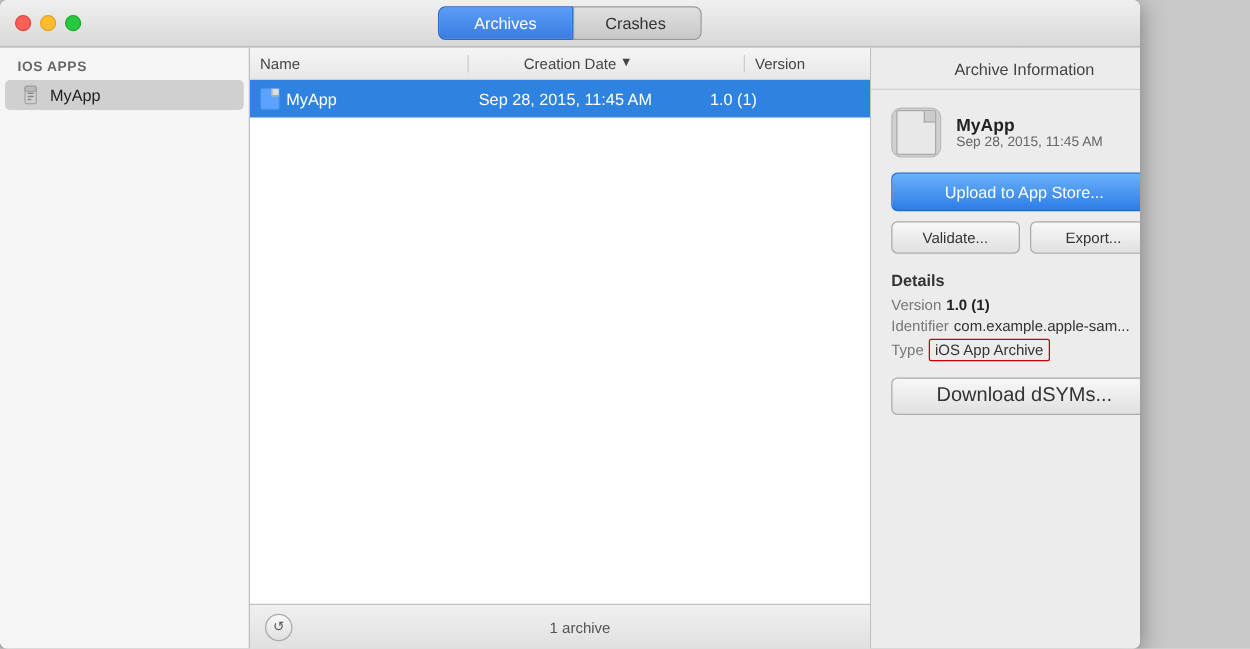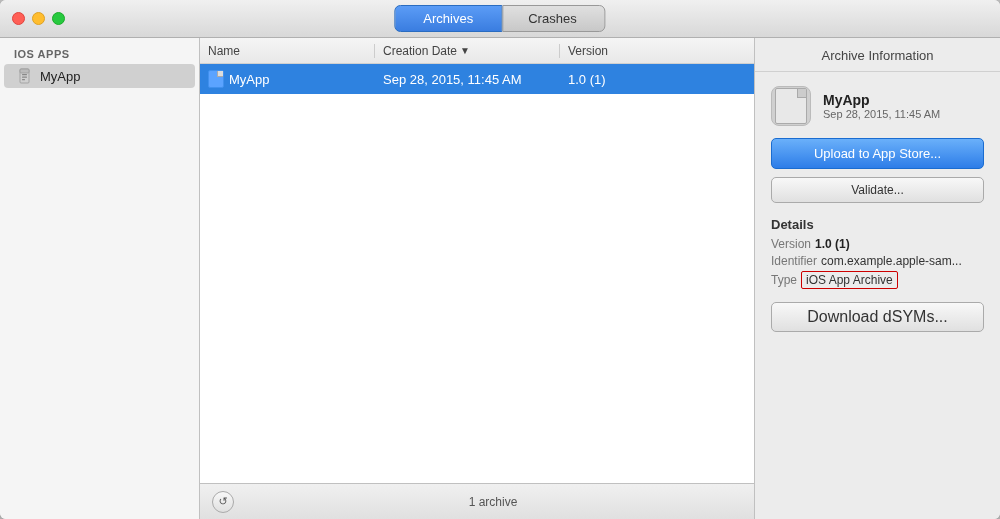--- a/index.html
+++ b/index.html
@@ -5,21 +5,21 @@
     * { box-sizing: border-box; margin: 0; padding: 0; }
     body {
       font-family: -apple-system, "Helvetica Neue", Arial, sans-serif;
       font-size: 13px;
       background: #c8c8c8;
       width: 1000px;
       height: 519px;
       overflow: hidden;
     }
     .window {
-      width: 1000px;
+      width: 912px;
       height: 519px;
       background: #ececec;
       border-radius: 6px;
       overflow: hidden;
       display: flex;
       flex-direction: column;
       box-shadow: 0 4px 20px rgba(0,0,0,0.4);
     }
     
     .titlebar {
@@ -136,21 +136,21 @@
       font-size: 12px;
       color: #444;
       padding: 0 8px;
       display: flex;
       align-items: center;
       gap: 3px;
       cursor: pointer;
       user-select: none;
     }
     .col-name { width: 175px; border-right: 1px solid #ccc; }
-    .col-date { width: 185px; border-right: 1px solid #ccc; }
+    .col-date { width: 185px; border-right: 1px solid #ccc; margin-left: 36px; }
     .col-version { width: 100px; }
     .sort-arrow { font-size: 10px; }
     .file-list {
       flex: 1;
       overflow-y: auto;
     }
     .file-row {
       display: flex;
       align-items: center;
       height: 30px;
@@ -466,20 +466,21 @@
         <div class="app-info-text">
           <span class="app-name">MyApp</span>
           <span class="app-date">Sep 28, 2015, 11:45 AM</span>
         </div>
       </div>
 
       <div class="info-btn-primary">Upload to App Store...</div>
 
       <div class="info-btn-row">
         <div class="info-btn-secondary">Validate...</div>
+        <div class="info-btn-secondary">Export...</div>
       </div>
 
       <div class="details-section">
         <div class="details-title">Details</div>
         <div class="details-row">
           <span class="details-label">Version</span>
           <span class="details-value"><strong>1.0 (1)</strong></span>
         </div>
         <div class="details-row">
           <span class="details-label">Identifier</span>

